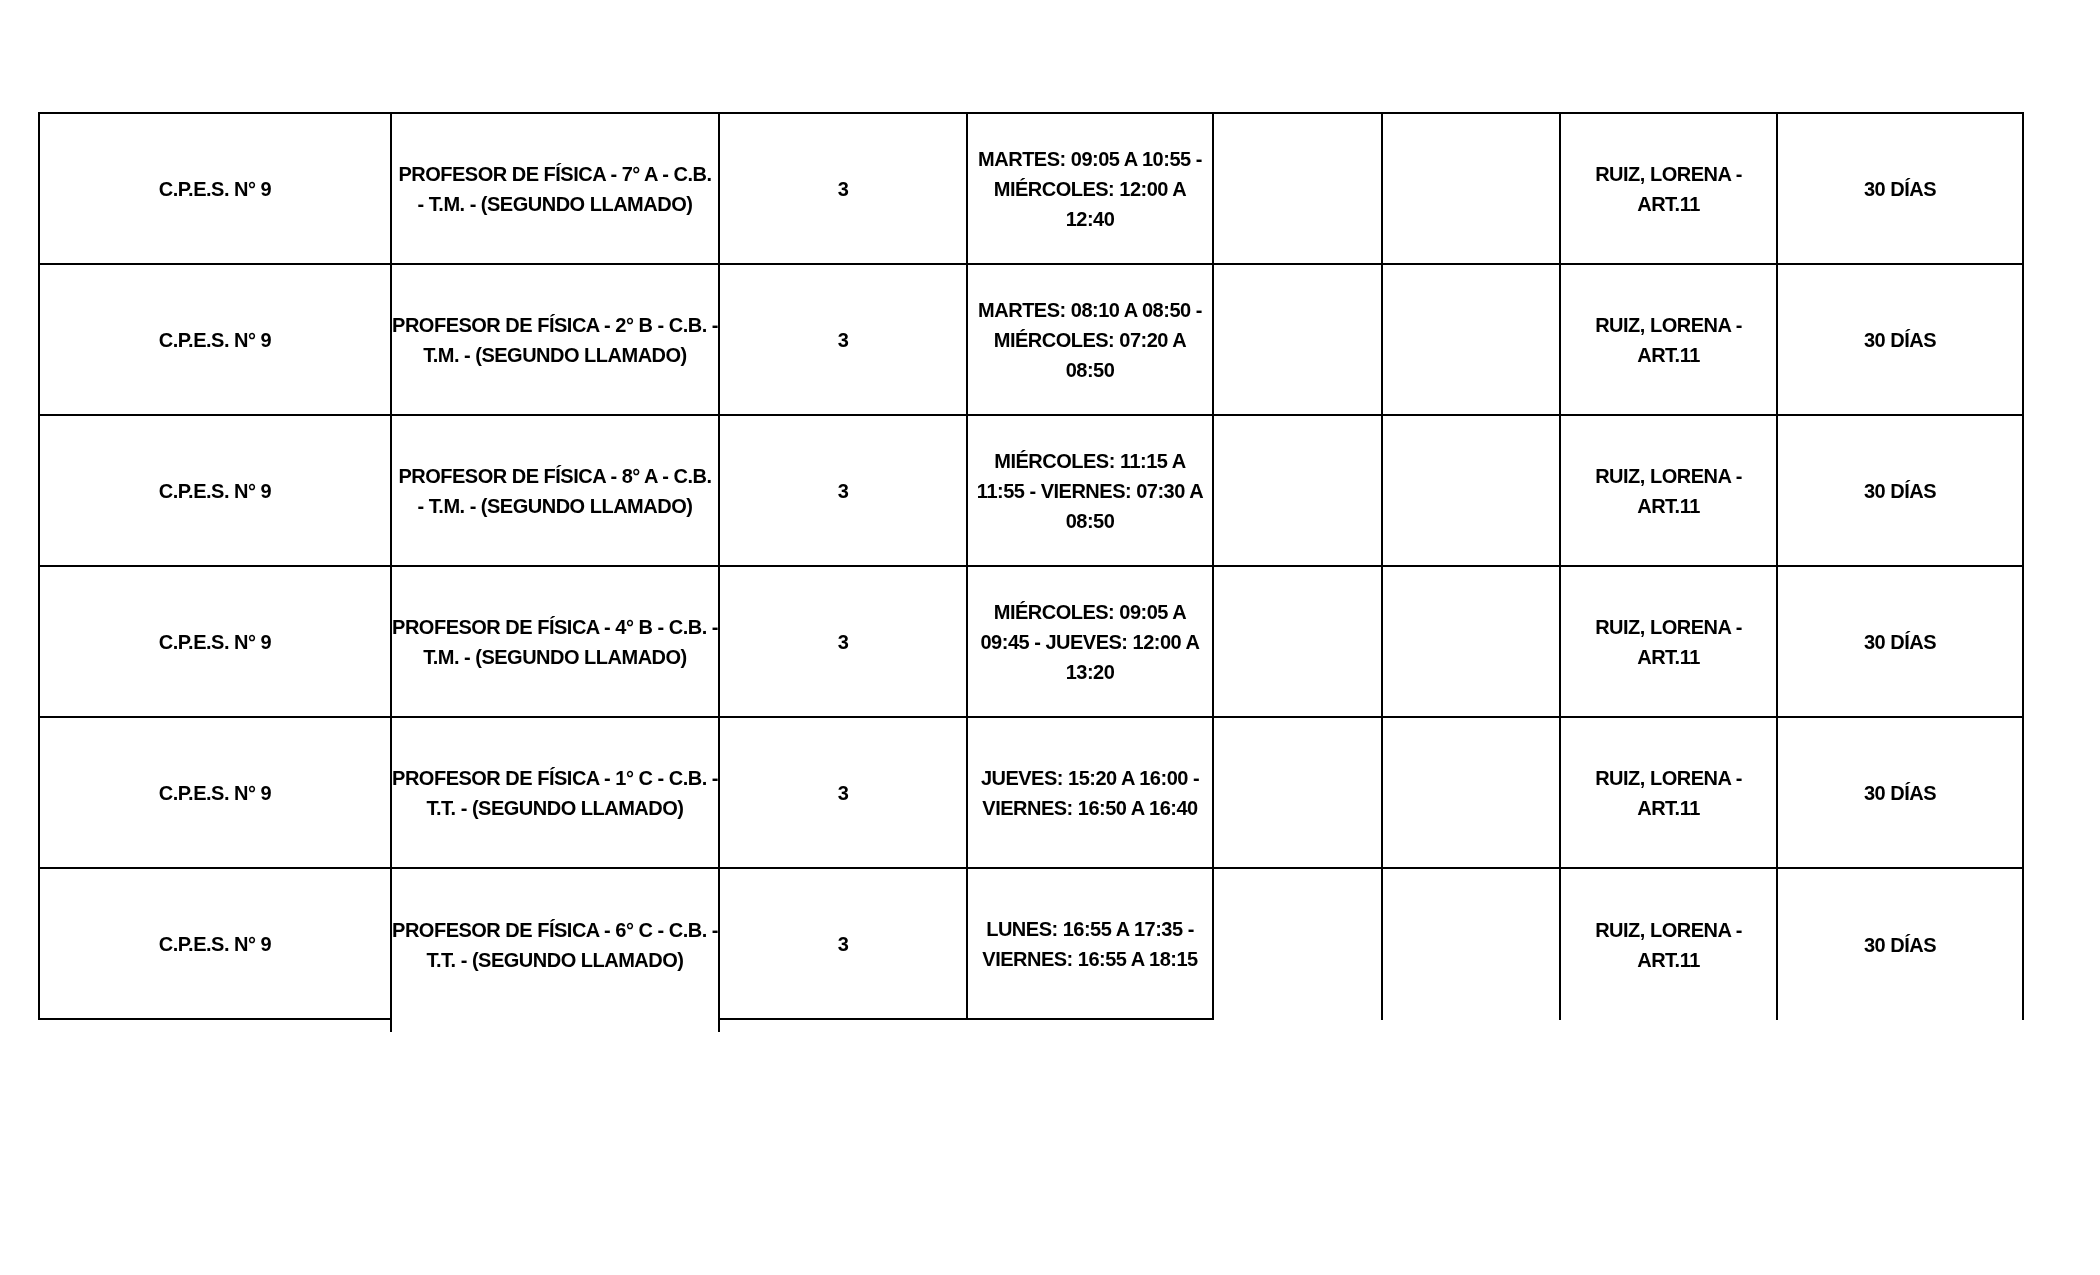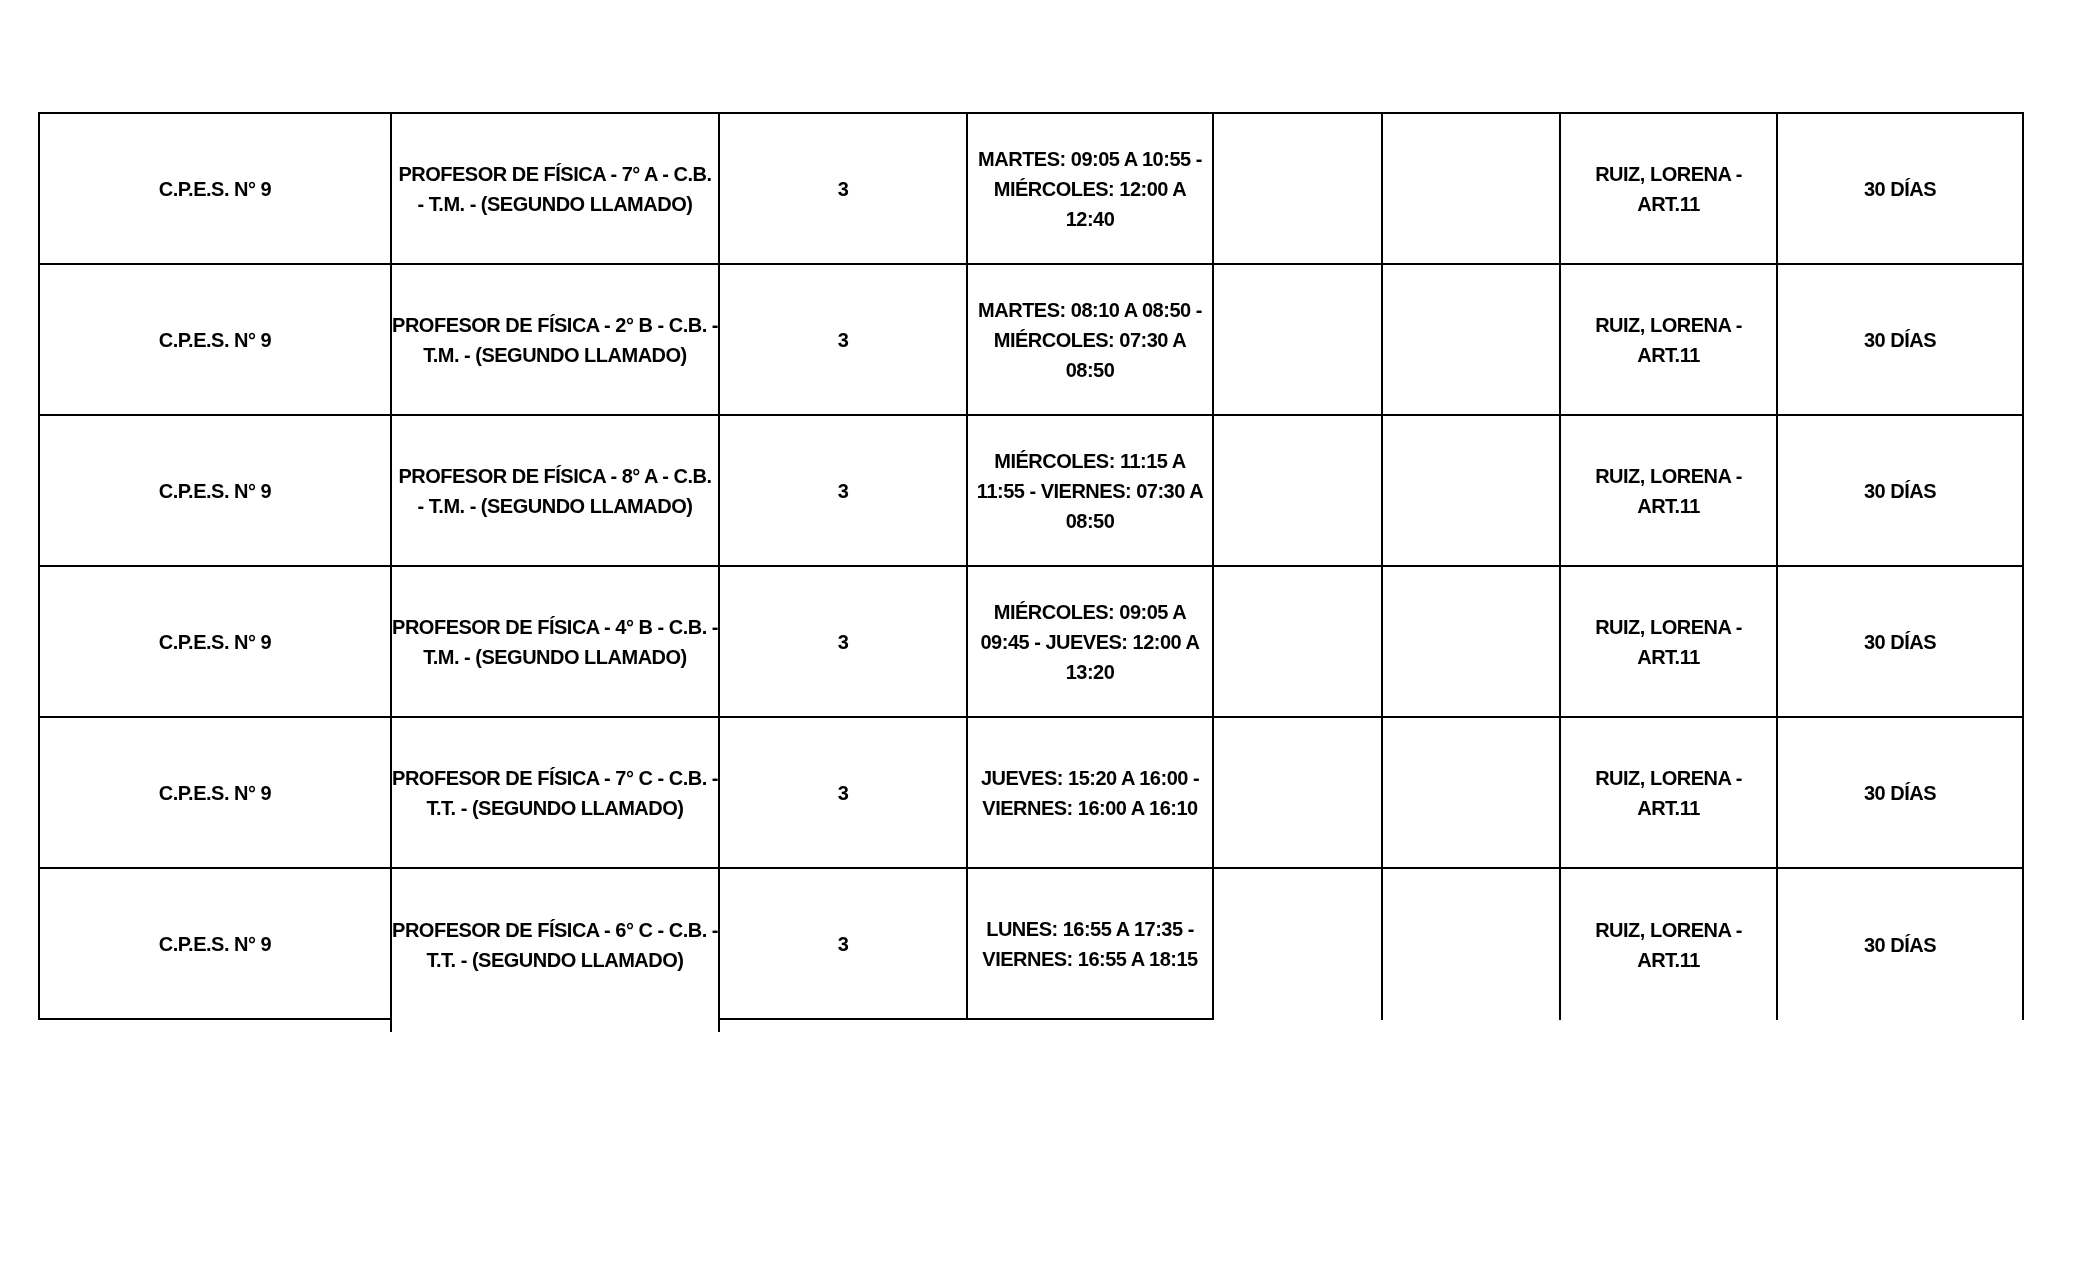--- a/index.html
+++ b/index.html
@@ -71,21 +71,21 @@
 ART.11</div>
       <div class="cell">30 DÍAS</div>
     </div>
 
     <div class="row">
       <div class="cell">C.P.E.S. N° 9</div>
       <div class="cell">PROFESOR DE FÍSICA - 2° B - C.B. -
 T.M. - (SEGUNDO LLAMADO)</div>
       <div class="cell">3</div>
       <div class="cell">MARTES: 08:10 A 08:50 -
-MIÉRCOLES: 07:30 A
+MIÉRCOLES: 07:20 A
 08:50</div>
       <div class="cell"></div>
       <div class="cell"></div>
       <div class="cell">RUIZ, LORENA -
 ART.11</div>
       <div class="cell">30 DÍAS</div>
     </div>
 
     <div class="row">
       <div class="cell">C.P.E.S. N° 9</div>
@@ -112,25 +112,25 @@
 13:20</div>
       <div class="cell"></div>
       <div class="cell"></div>
       <div class="cell">RUIZ, LORENA -
 ART.11</div>
       <div class="cell">30 DÍAS</div>
     </div>
 
     <div class="row">
       <div class="cell">C.P.E.S. N° 9</div>
-      <div class="cell">PROFESOR DE FÍSICA - 7° C - C.B. -
+      <div class="cell">PROFESOR DE FÍSICA - 1° C - C.B. -
 T.T. - (SEGUNDO LLAMADO)</div>
       <div class="cell">3</div>
       <div class="cell">JUEVES: 15:20 A 16:00 -
-VIERNES: 16:00 A 16:10</div>
+VIERNES: 16:50 A 16:40</div>
       <div class="cell"></div>
       <div class="cell"></div>
       <div class="cell">RUIZ, LORENA -
 ART.11</div>
       <div class="cell">30 DÍAS</div>
     </div>
 
     <div class="row">
       <div class="cell">C.P.E.S. N° 9</div>
       <div class="cell nb">PROFESOR DE FÍSICA - 6° C - C.B. -

